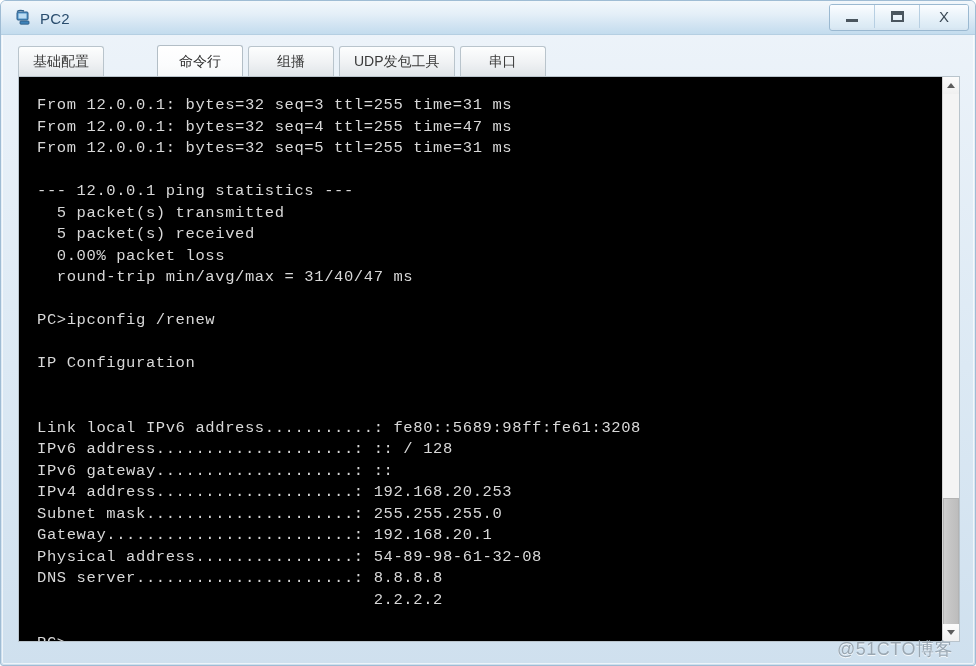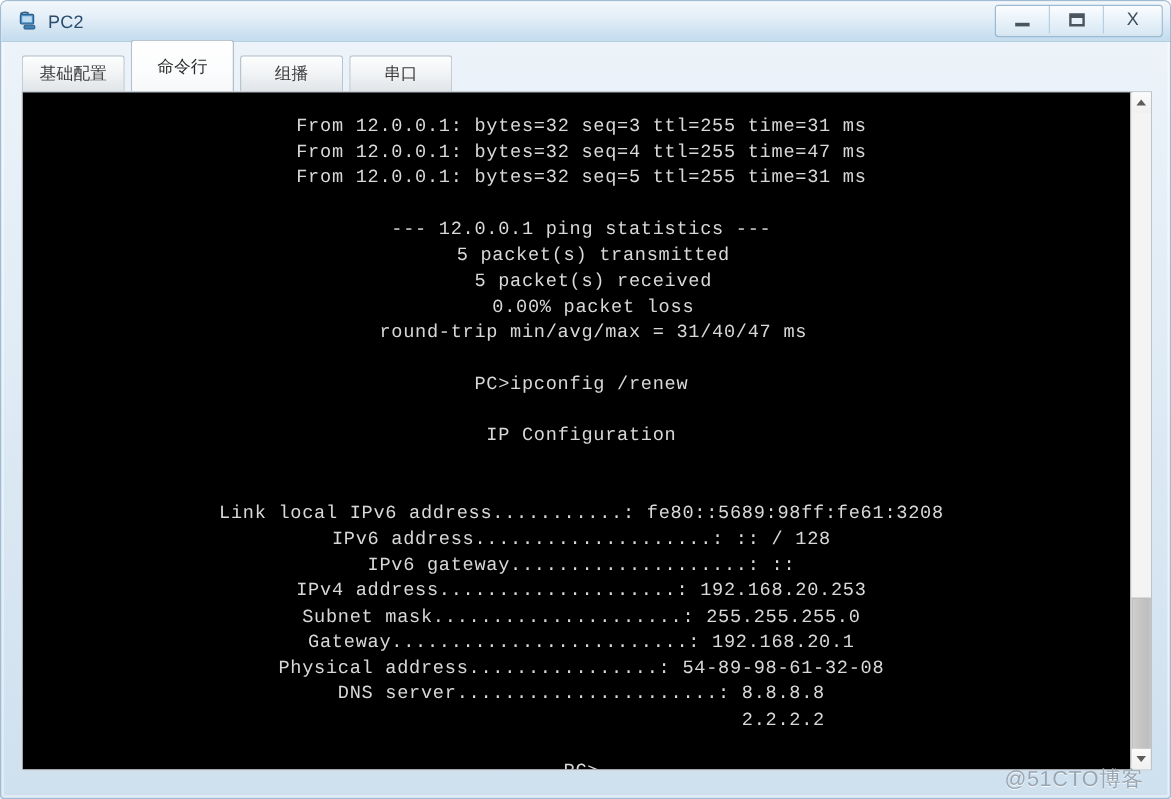--- a/index.html
+++ b/index.html
@@ -17,21 +17,20 @@
   .window {
     position: absolute;
     left: 0; top: 0;
     width: 976px;
     height: 666px;
     box-sizing: border-box;
     background: linear-gradient(180deg, #eef4fa 0%, #dce9f4 55%, #cfe0ee 100%);
     border: 1px solid #9fbcd4;
     border-radius: 6px 6px 3px 3px;
     overflow: hidden;
-    text-align: center;
   }
   .window-inner-glow {
     position: absolute;
     left: 1px; top: 1px; right: 1px; bottom: 1px;
     border: 1px solid rgba(255,255,255,0.65);
     border-radius: 5px 5px 2px 2px;
     pointer-events: none;
   }
 
   
@@ -132,22 +131,23 @@
     color: #3a3a3a;
     border: 1px solid #b9c4cc;
     border-bottom: none;
     border-radius: 3px 3px 0 0;
     background: linear-gradient(180deg, #fdfefe 0%, #f0f2f4 52%, #dfe4e8 100%);
     white-space: nowrap;
   }
   .tab.active {
     background: linear-gradient(180deg, #ffffff 0%, #fbfcfd 60%, #f6f8f9 100%);
     color: #2c2c2c;
-    height: 44px;
+    height: 32px;
     border-color: #b3bec6;
+    margin-left: 48px;
   }
 
   
   .content-panel {
     position: absolute;
     left: 17px;
     top: 75px;
     width: 942px;
     height: 566px;
     box-sizing: border-box;
@@ -272,20 +272,23 @@
     <div class="tab">
       <span>基础配置</span>
     </div>
     <div class="tab active">
       <span>命令行</span>
     </div>
     <div class="tab">
       <span>组播</span>
     </div>
     <div class="tab">
+      <span>UDP发包工具</span>
+    </div>
+    <div class="tab">
       <span>串口</span>
     </div>
   </div>
 
   <div class="content-panel">
     <div class="console">
       <pre id="console-text">From 12.0.0.1: bytes=32 seq=3 ttl=255 time=31 ms
 From 12.0.0.1: bytes=32 seq=4 ttl=255 time=47 ms
 From 12.0.0.1: bytes=32 seq=5 ttl=255 time=31 ms
 

